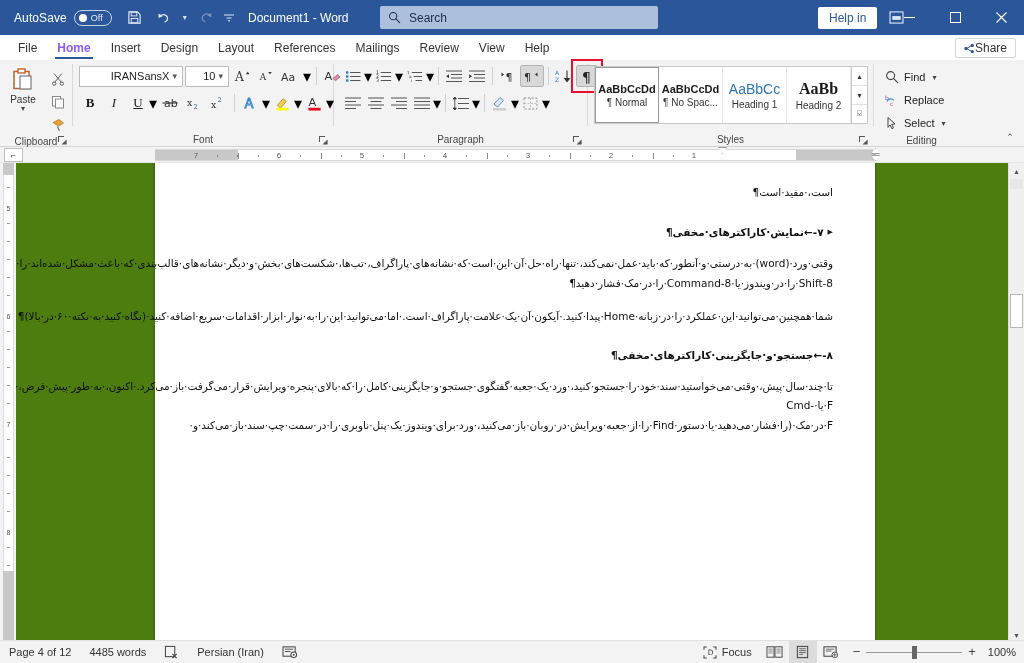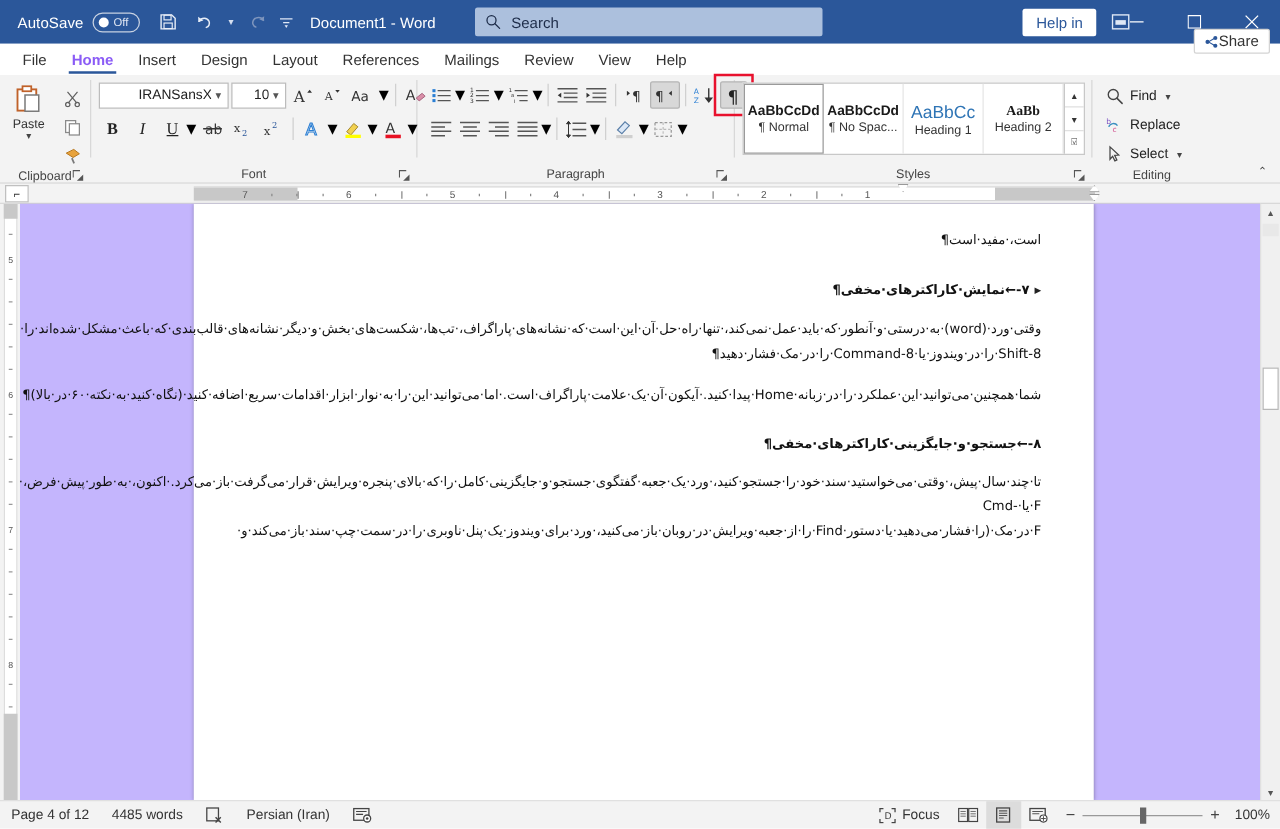--- a/index.html
+++ b/index.html
@@ -60,21 +60,21 @@
     font-size: 12px; color: #333; padding: 3px 10px 4px 10px; cursor: pointer;
     position: relative; white-space: nowrap;
   }
   .tab:first-child { margin-left: 8px; }
   .tab.active { color: #8b5cf6; font-weight: bold; }
   .tab.active::after {
     content: ''; position: absolute; left: 8px; right: 8px; bottom: 0;
     height: 2px; background: #2b579a;
   }
   .share {
-    position: absolute; right: 8px; bottom: 16px; font-size: 12px; color: #333;
+    position: absolute; right: 8px; bottom: 1px; font-size: 12px; color: #333;
     display: flex; align-items: center; padding: 2px 8px; cursor: pointer;
     border: 1px solid #d4d4d4; border-radius: 2px; background: #fff;
   }
 
   
   .ribbon {
     height: 87px; background: #f3f3f3; border-bottom: 1px solid #d4d4d4;
     display: flex; position: relative;
   }
   .grp { position: relative; height: 87px; display: flex; flex-direction: column; }
@@ -184,21 +184,21 @@
   
   .main { position: relative; height: 480px; background: #868686; display: flex; }
   .ruler-v {
     width: 16px; background: #f3f3f3; position: relative; flex: none;
   }
   .rv-track { position: absolute; left: 3px; top: 0; width: 11px; bottom: 0; background: #fff; border-left:1px solid #ddd; border-right:1px solid #ddd;}
   .rv-margin { position: absolute; left: 3px; width: 11px; background: #c8c8c8; }
   .rvnum { position: absolute; left: 3px; width: 11px; font-size: 7px; color: #555; text-align: center; }
   .rvtick { position: absolute; left: 7px; width: 3px; height: 1px; background: #999; }
 
-  .canvas { flex: 1; position: relative; background: #c4b5fd; overflow: hidden; }
+  .canvas { flex: 1; position: relative; background: #4d7c0f; overflow: hidden; }
   .page {
     position: absolute; left: 0px; top: 0; width: 720px; background: #fff;
     height: 478px; box-shadow: 0 0 3px rgba(0,0,0,.35);
     margin-left: 139px;
   }
   .page-inner { padding: 20px 42px 0 42px; direction: rtl; }
 
   .ptext {
     font-family: "DejaVu Sans", sans-serif;
     font-size: 10.5px; color: #111; line-height: 1.85;
@@ -661,21 +661,21 @@
         </div>
         <div class="style-item">
           <span class="sp" style="font-family:'Liberation Sans',sans-serif;font-weight:bold;font-size:11px">AaBbCcDd</span>
           <span class="sn">¶ No Spac...</span>
         </div>
         <div class="style-item">
           <span class="sp" style="color:#2e74b5;font-size:14px">AaBbCc</span>
           <span class="sn">Heading 1</span>
         </div>
         <div class="style-item">
-          <span class="sp" style="font-family:'Liberation Serif',serif;font-weight:bold;font-size:11px">AaBb</span>
+          <span class="sp" style="font-family:'Liberation Serif',serif;font-weight:bold;font-size:16px">AaBb</span>
           <span class="sn">Heading 2</span>
         </div>
         <div class="style-scroll">
           <div class="ss-btn">▴</div>
           <div class="ss-btn">▾</div>
           <div class="ss-btn" style="border-bottom:none">⍌</div>
         </div>
       </div>
     </div>
     <div class="grp-label">

